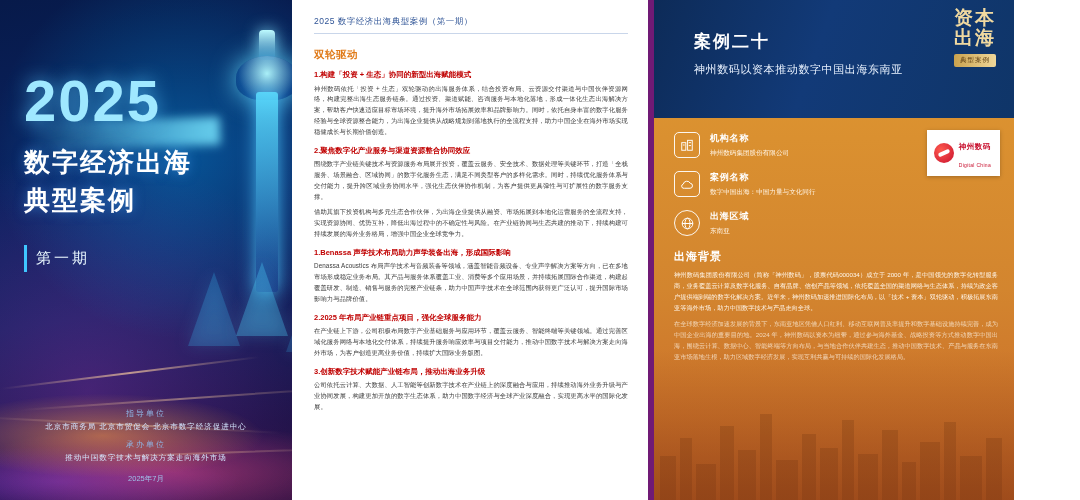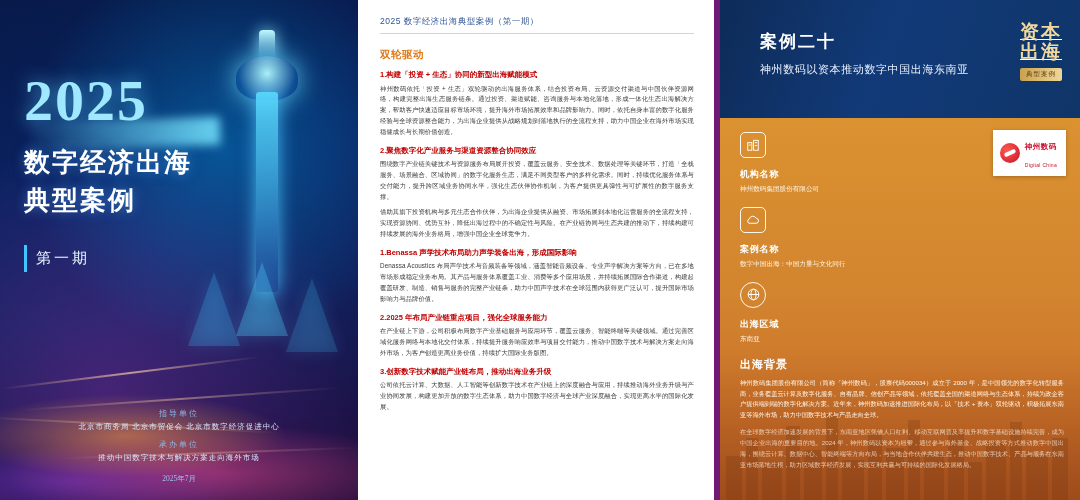--- a/index.html
+++ b/index.html
@@ -11,29 +11,28 @@
   .page {
     width: 1080px; height: 500px;
     position: relative;
     overflow: hidden;
     display: flex;
     background: #ffffff;
   }
 
   
   .cover {
-    width: 358px; height: 500px;
+    width: 292px; height: 500px;
     position: relative;
     overflow: hidden;
     background:
       radial-gradient(circle at 62% 30%, rgba(0,180,255,0.35) 0%, rgba(0,60,140,0) 48%),
       radial-gradient(circle at 30% 78%, rgba(180,60,200,0.30) 0%, rgba(20,10,60,0) 55%),
       linear-gradient(170deg, #071a4a 0%, #0a2260 35%, #10205c 60%, #1b1246 85%, #2a1040 100%);
     color: #fff;
-    font-family: Liberation Serif, serif;
   }
   .cover .glow-streaks {
     position: absolute; left: 0; bottom: 0; width: 100%; height: 230px;
     background:
       radial-gradient(ellipse 230px 60px at 35% 72%, rgba(255,160,60,0.55) 0%, rgba(255,120,40,0) 70%),
       radial-gradient(ellipse 300px 70px at 60% 88%, rgba(255,80,140,0.45) 0%, rgba(200,40,120,0) 70%),
       radial-gradient(ellipse 260px 50px at 20% 92%, rgba(120,60,220,0.45) 0%, rgba(80,30,160,0) 70%);
     filter: blur(0.4px);
   }
   .cover .streak {
@@ -158,23 +157,22 @@
     padding: 30px 18px 0 40px;
     color: #fff;
   }
   .casepage .case-no {
     font-size: 17px; font-weight: bold; letter-spacing: 2px; color:#ffffff;
   }
   .casepage .case-title {
     margin-top: 9px; font-size: 11px; letter-spacing: 0.6px; color:#e9f2ff;
   }
   .casepage .badge {
-    position: absolute; right: 18px; top: 22px;
+    position: absolute; right: 18px; top: 8px;
     text-align: right;
-    text-decoration: underline;
   }
   .casepage .badge .cn {
     font-size: 19px; font-weight: bold; line-height: 1.05;
     color: #f0d9a0; letter-spacing: 2px;
   }
   .casepage .badge .ribbon {
     margin-top: 4px;
     display: inline-block;
     background: linear-gradient(90deg, #caa24e, #efd79a);
     color: #5a3b10; font-size: 6.5px; letter-spacing: 1px;
@@ -198,21 +196,20 @@
   .casepage .city i {
     position: absolute; bottom: 0; background: rgba(80,35,10,0.55); display:block;
   }
   .casepage .info {
     position: relative; z-index: 3;
     padding: 14px 16px 0 20px;
   }
   .casepage .info-row {
     display: flex; align-items: flex-start; gap: 10px;
     margin-bottom: 13px;
-    flex-direction: column;
   }
   .casepage .ico {
     width: 26px; height: 26px; flex: 0 0 26px;
     border: 1.3px solid rgba(255,255,255,0.92);
     border-radius: 5px;
     display: flex; align-items: center; justify-content: center;
     color: #fff;
   }
   .casepage .ico.circ { border-radius: 50%; }
   .casepage .info-txt .k {

